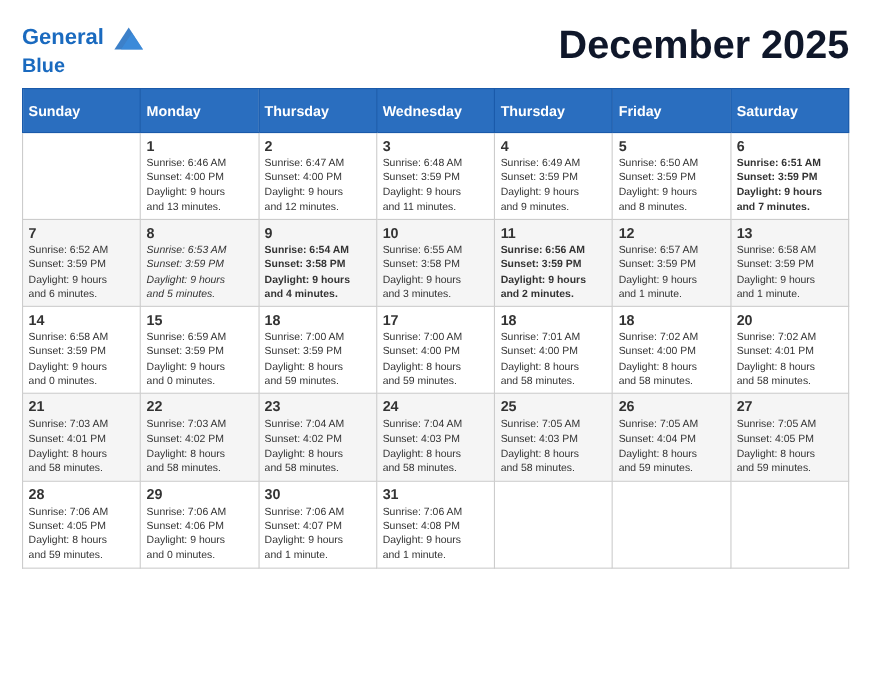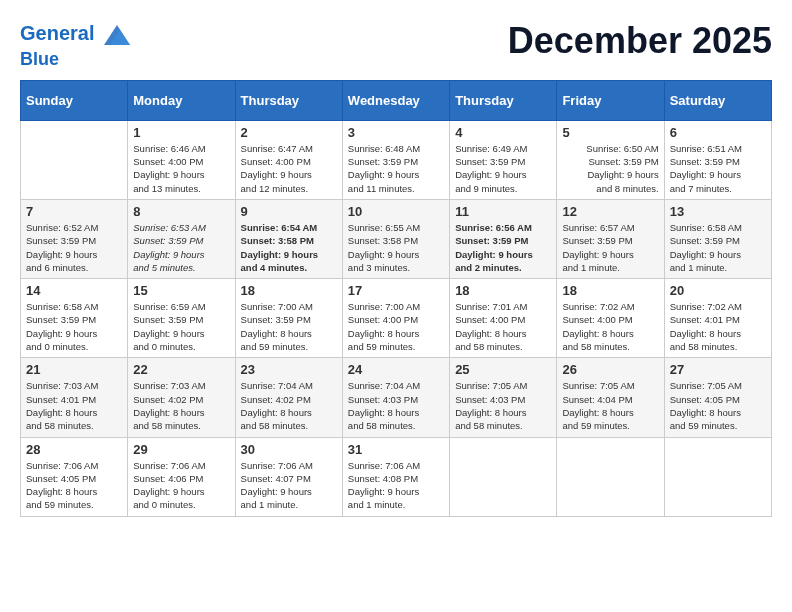--- a/index.html
+++ b/index.html
@@ -149,28 +149,28 @@
         </td>
         <td>
           <span class="day-number">4</span>
           <div class="day-info" style="white-space: pre-line;">Sunrise: 6:49 AM
 Sunset: 3:59 PM
 Daylight: 9 hours
 and 9 minutes.</div>
         </td>
         <td>
           <span class="day-number">5</span>
-          <div class="day-info" style="white-space: pre-line; text-align: right;">Sunrise: 6:50 AM
+          <div class="day-info" style="white-space: pre-line;">Sunrise: 6:50 AM
 Sunset: 3:59 PM
 Daylight: 9 hours
 and 8 minutes.</div>
         </td>
         <td>
           <span class="day-number">6</span>
-          <div class="day-info" style="white-space: pre-line;">Sunrise: 6:51 AM
+          <div class="day-info" style="white-space: pre-line; font-weight: bold;">Sunrise: 6:51 AM
 Sunset: 3:59 PM
 Daylight: 9 hours
 and 7 minutes.</div>
         </td>
       </tr>
       <tr>
         <td>
           <span class="day-number">7</span>
           <div class="day-info" style="white-space: pre-line;">Sunrise: 6:52 AM
 Sunset: 3:59 PM

